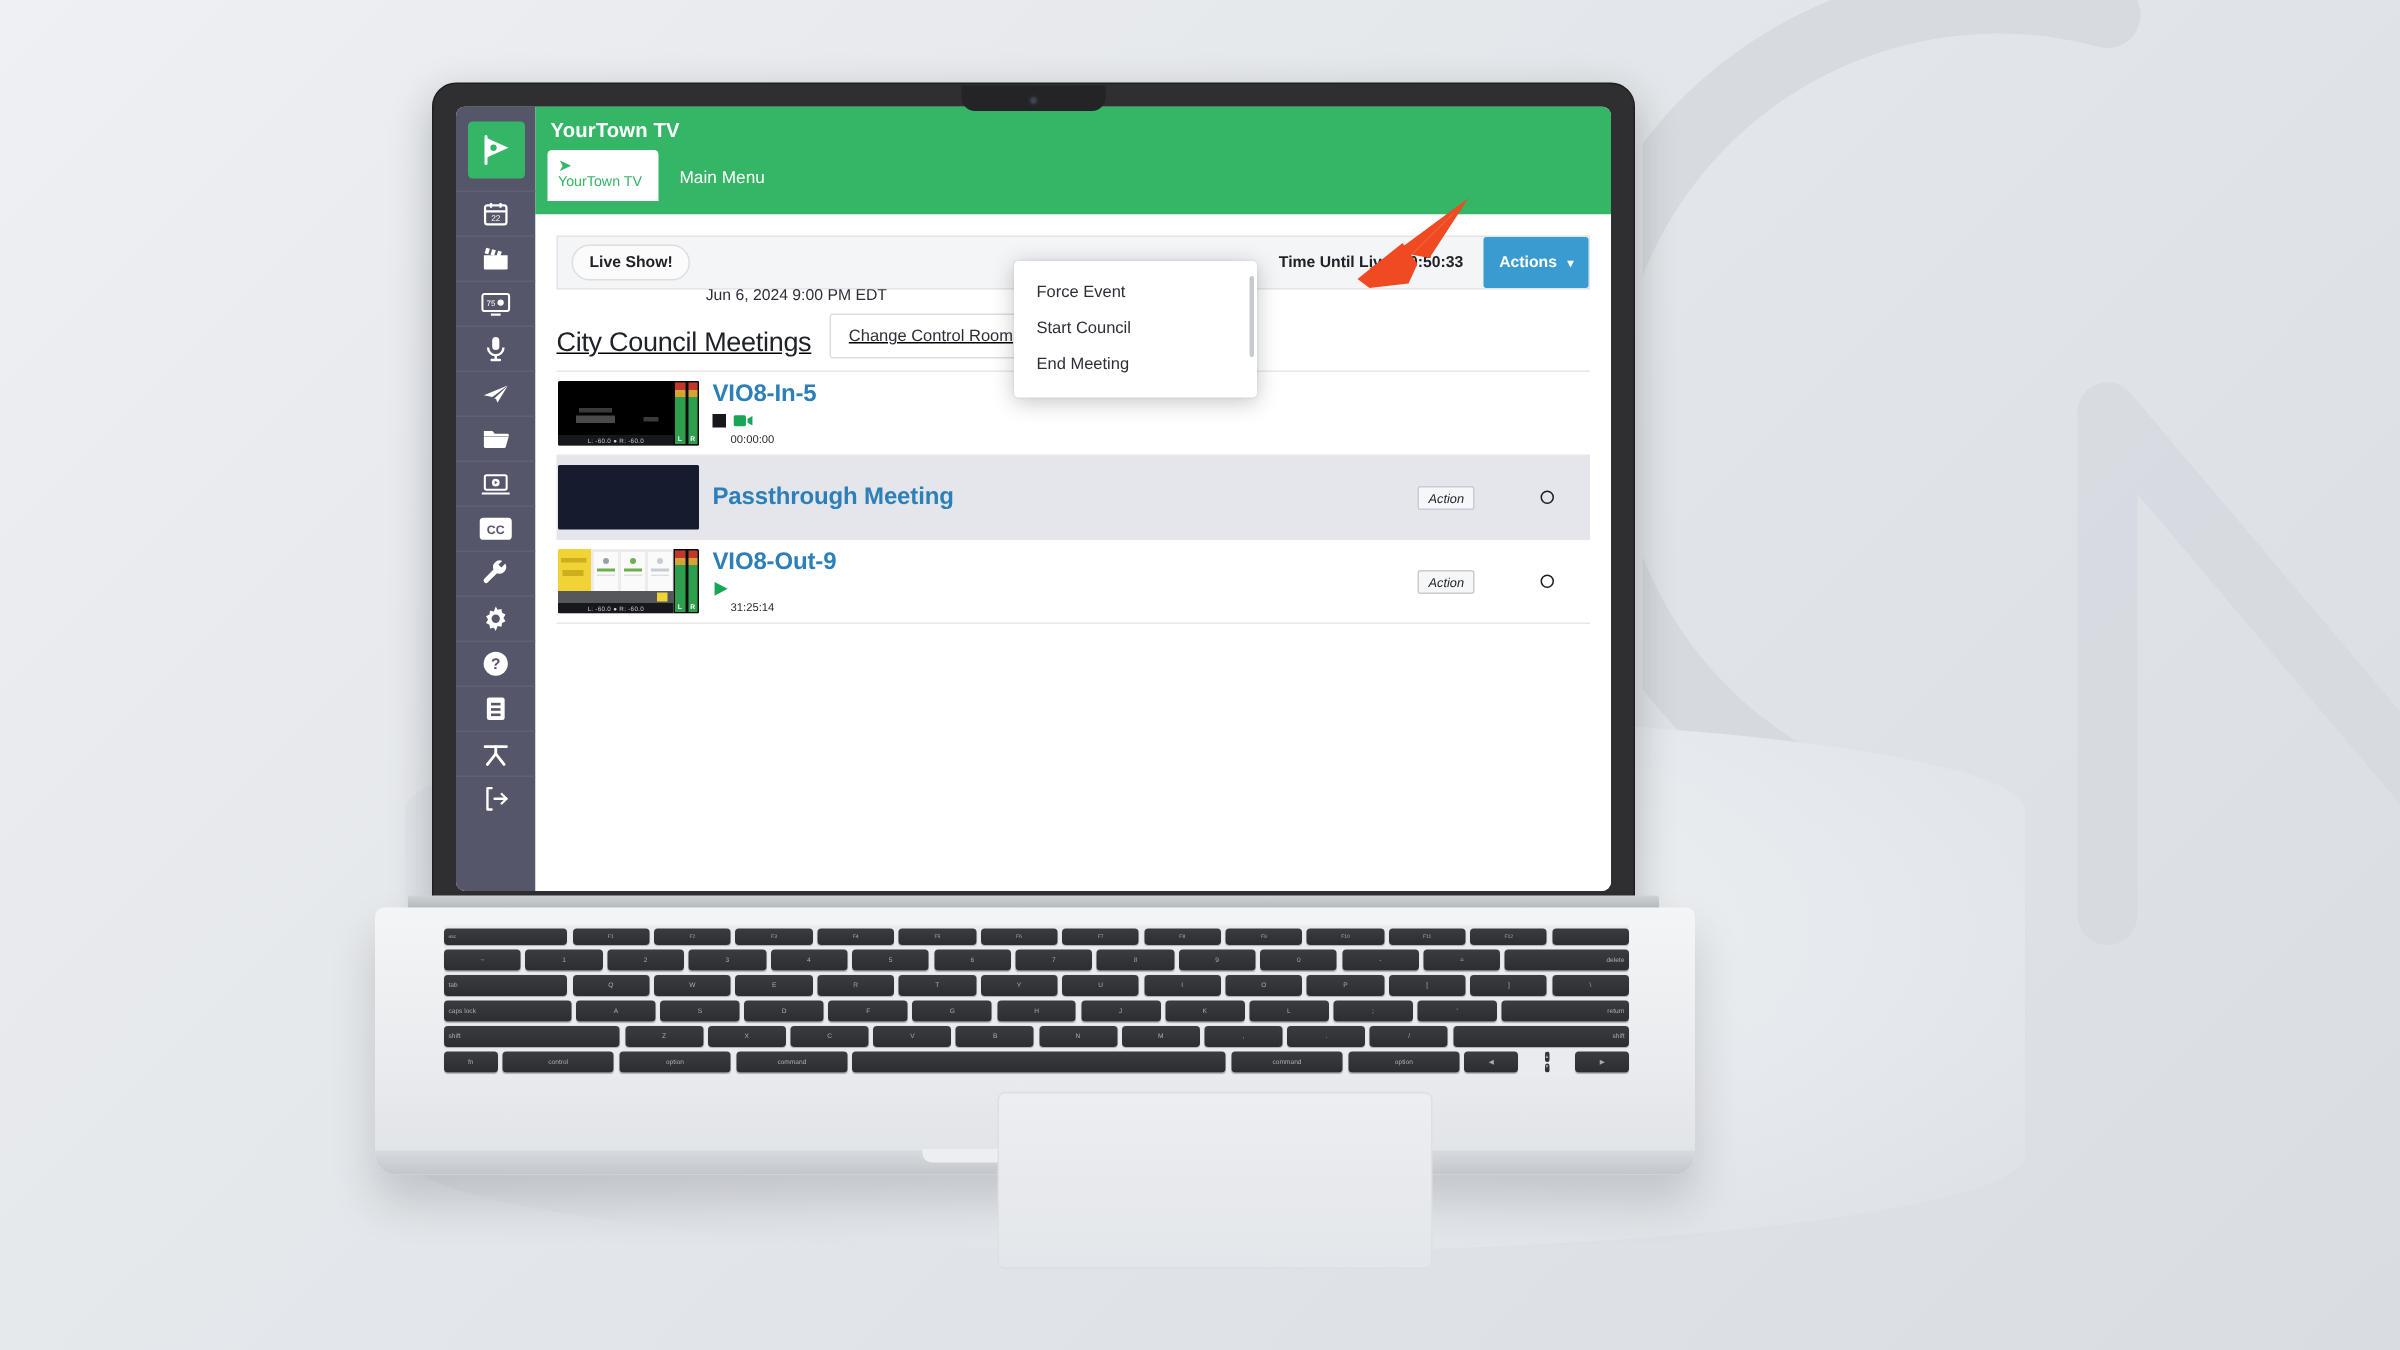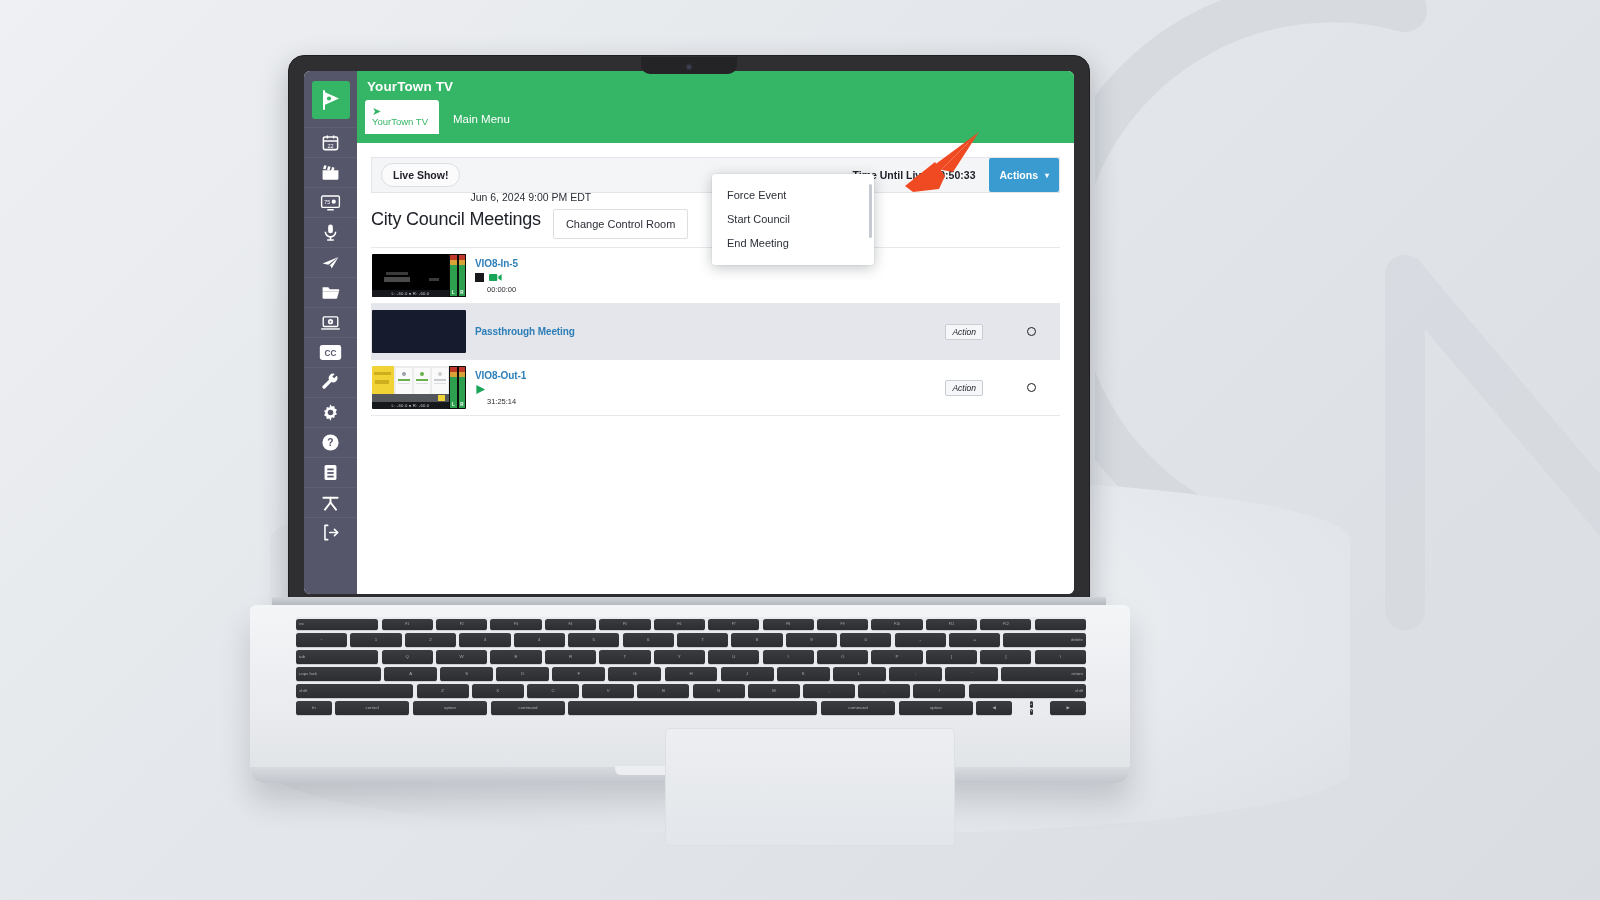--- a/index.html
+++ b/index.html
@@ -188,41 +188,42 @@
   .actions-btn {
     background: #3a9bd0; color: #fff;
     font-size: 10.5px; font-weight: bold;
     padding: 7px 10px; border-radius: 2px;
     display: flex; align-items: center; gap: 7px;
     margin-left: 4px; align-self: stretch;
   }
   .caret { font-size: 8px; opacity: .95; }
 
   .title-row {
-    display: flex; align-items: flex-start; gap: 12px;
+    display: flex; align-items: flex-end; gap: 12px;
     margin: 16px 14px 8px 14px;
+    text-decoration: underline;
   }
   .page-title { font-size: 18px; color: #20222a; letter-spacing: -.2px; }
   .ctrl-room-btn {
     border: 1px solid #dcdee2; background: #fff;
     font-size: 11px; color: #2c2f38;
     padding: 8px 12px; border-radius: 2px;
   }
 
   .src-list { margin: 0 14px; border-top: 1px solid #e7e8ec; }
   .src-row {
     display: flex; align-items: center;
     border-bottom: 1px solid #e7e8ec;
     padding: 6px 0;
     min-height: 52px;
   }
   .src-row.alt { background: #e4e6eb; }
   .thumb { width: 94px; height: 43px; flex-shrink: 0; margin-left: 1px; position: relative; overflow: hidden; border-radius: 1px; }
   .src-info { flex: 1; padding-left: 9px; min-width: 0; }
-  .src-name { color: #2d7fb8; font-size: 10px; font-weight: bold; letter-spacing: -.1px; }
+  .src-name { color: #2d7fb8; font-size: 16px; font-weight: bold; letter-spacing: -.1px; }
   .src-icons { display: flex; align-items: center; gap: 5px; margin-top: 3px; height: 11px; }
   .stop-sq { width: 9px; height: 9px; background: #16181c; }
   .src-time { font-size: 7.5px; color: #2b2d33; margin-top: 2px; margin-left: 12px; }
   .action-btn {
     border: 1px solid #c9ccd2; background: #f6f7f8;
     font-size: 8.5px; color: #20222a;
     padding: 2px 6px; border-radius: 2px; font-style: italic;
   }
   .status-dot {
     width: 9px; height: 9px; border: 1.6px solid #1b1d22; border-radius: 50%;
@@ -238,21 +239,21 @@
   .meter-lbl { position: absolute; bottom: 1px; left: 0; right: 0; color: #fff; font-size: 4.5px; text-align: center; z-index: 2; font-weight: bold;}
   .db-strip {
     position: absolute; left: 0; right: 17px; bottom: 0; height: 7px;
     background: #16181c; color: #c9ccd2; font-size: 4.2px;
     display: flex; align-items: center; justify-content: center; letter-spacing: .2px;
   }
 
   
   .dropdown {
     position: absolute;
-    left: 355px; top: 31px;
+    left: 319px; top: 31px;
     width: 162px;
     background: #fff;
     border-radius: 3px;
     box-shadow: 0 3px 14px rgba(25,30,40,.26), 0 0 0 1px rgba(0,0,0,.03);
     padding: 9px 0 10px 0;
     z-index: 40;
   }
   .dd-item { font-size: 11px; color: #2c2f38; padding: 6px 0 6px 15px; }
   .dd-scroll {
     position: absolute; right: 2px; top: 10px; width: 3px; height: 54px;
@@ -485,21 +486,21 @@
                         <span class="meter-lbl">L</span>
                       </div>
                     <div class="meter">
                         <div class="bar"></div>
                         <span class="meter-lbl">R</span>
                       </div>
                   </div>
                   <div class="db-strip">L: -60.0  ●  R: -60.0</div>
                 </div>
                 <div class="src-info">
-                  <div class="src-name">VIO8-Out-1</div>
+                  <div class="src-name">VIO8-Out-9</div>
                   <div class="src-icons">
                     <svg width="11" height="11" viewBox="0 0 12 12">
                       <path d="M1.5 1 L11 6 L1.5 11 Z" fill="#18a558"></path>
                     </svg>
                   </div>
                   <div class="src-time">31:25:14</div>
                 </div>
                 <div class="row-right">
                   <div class="action-btn">Action</div>
                   <div class="status-dot"></div>

